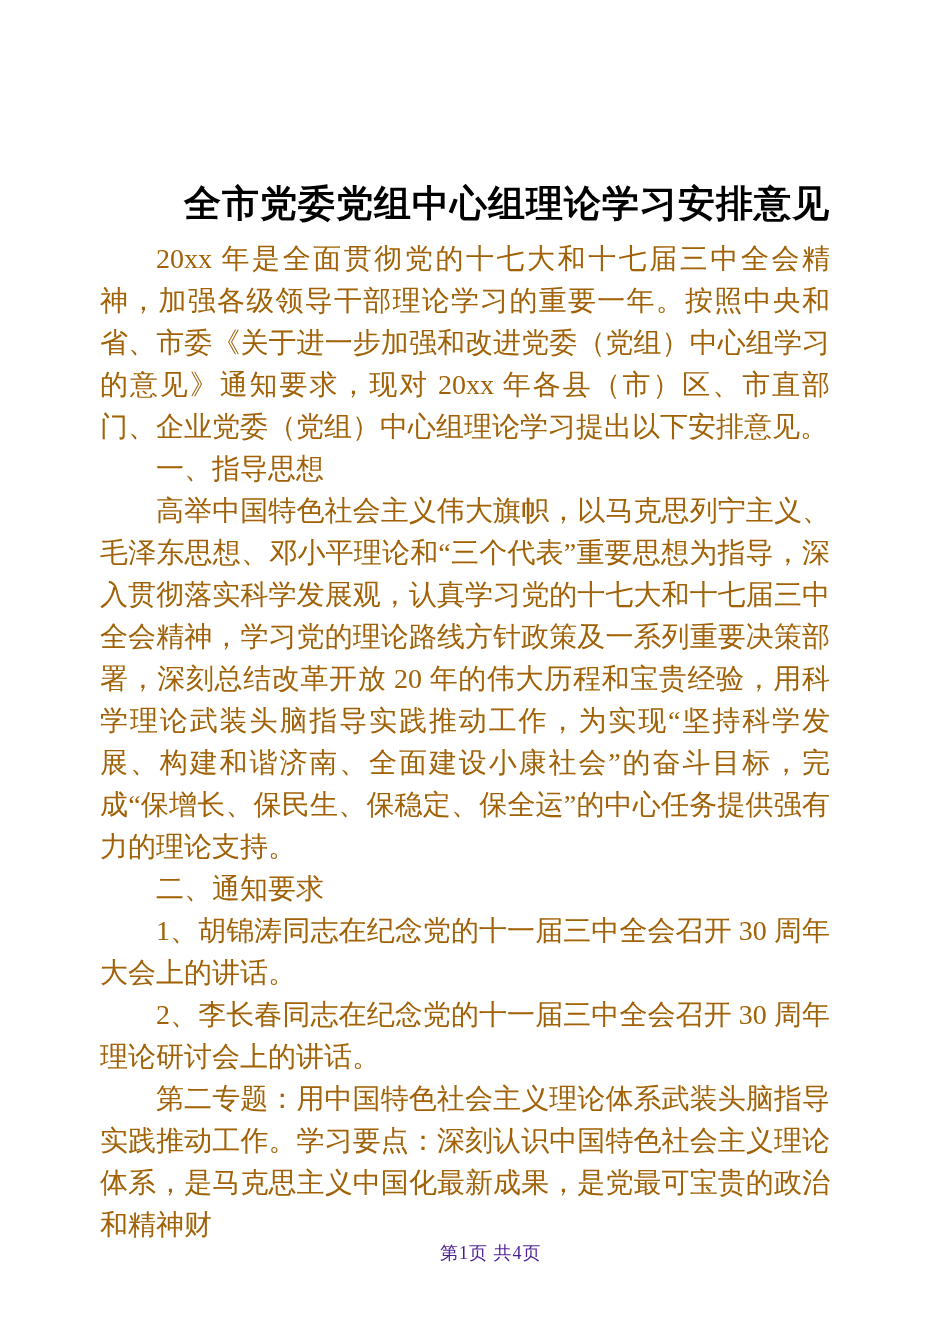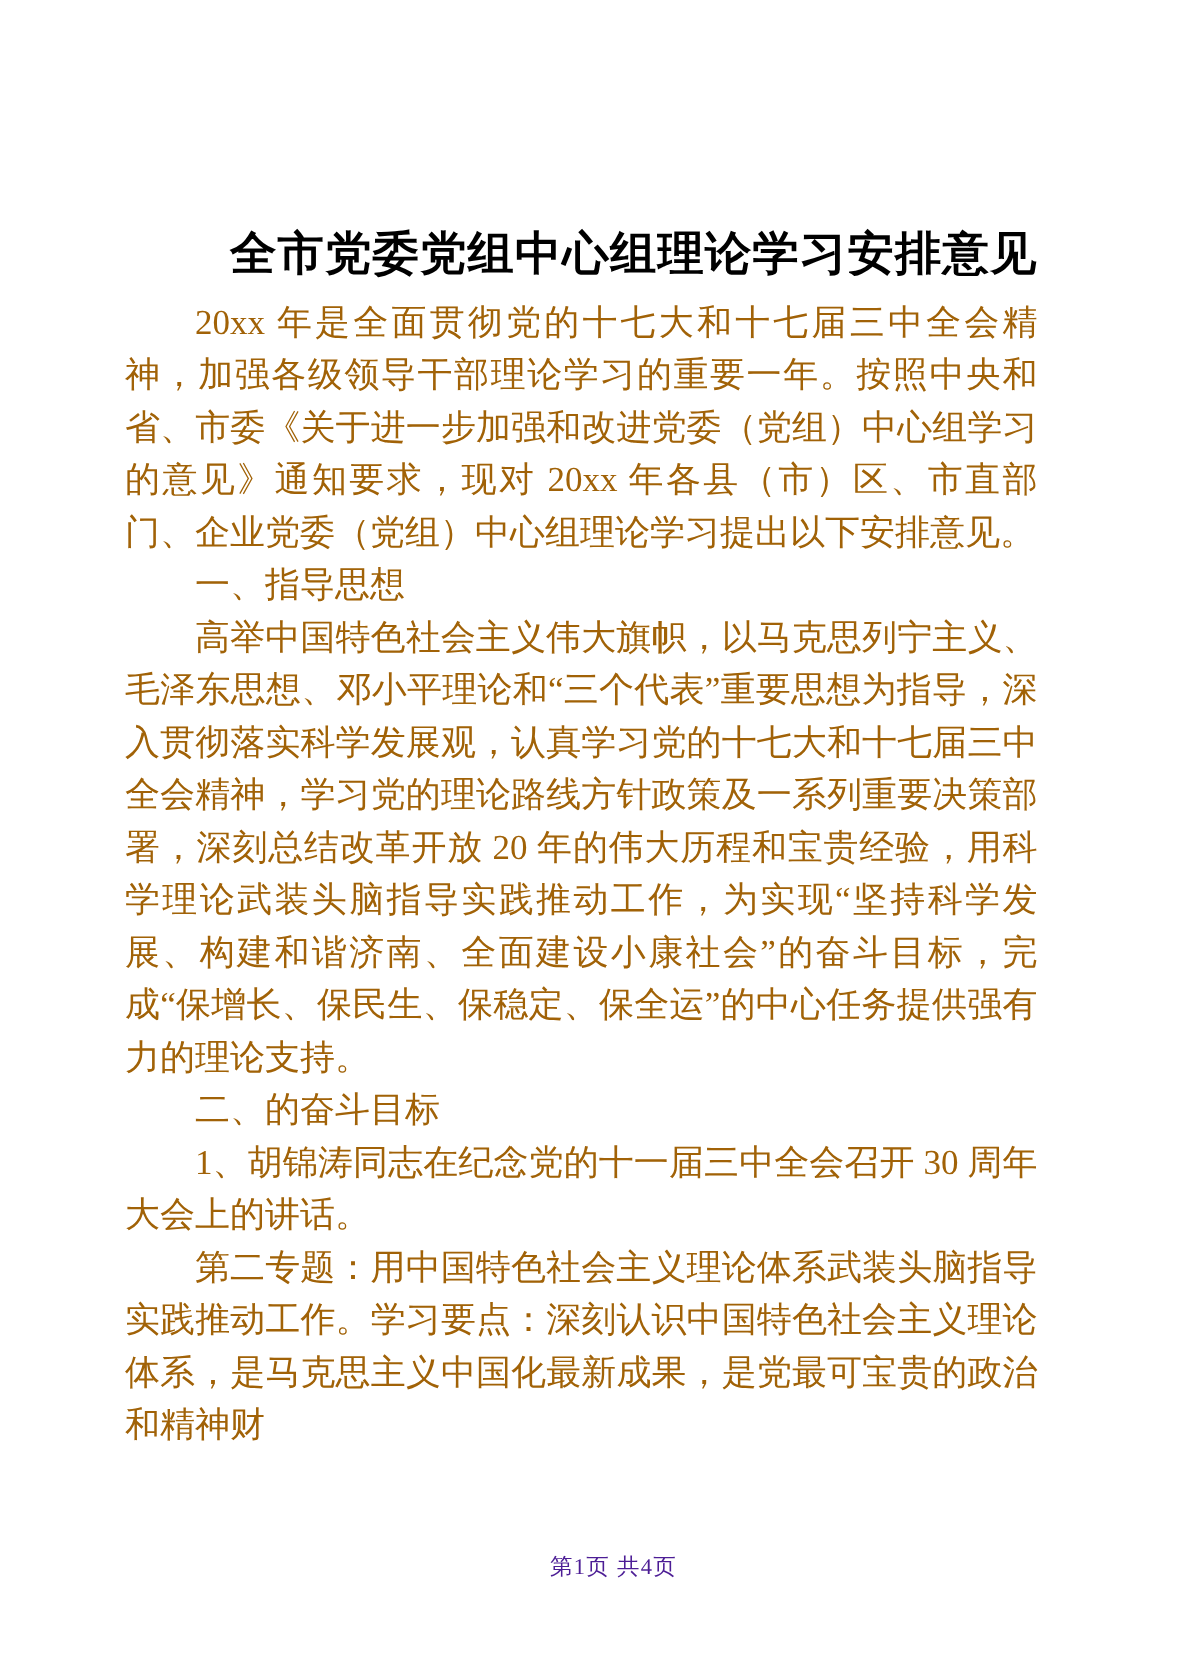--- a/index.html
+++ b/index.html
@@ -53,18 +53,19 @@
 </style>
 </head>
 <body>
 
 <div class="page">
   <div class="content">
     <h1 class="doc-title">全市党委党组中心组理论学习安排意见</h1>
     <p class="para">20xx 年是全面贯彻党的十七大和十七届三中全会精神，加强各级领导干部理论学习的重要一年。按照中央和省、市委《关于进一步加强和改进党委（党组）中心组学习的意见》通知要求，现对 20xx 年各县（市）区、市直部门、企业党委（党组）中心组理论学习提出以下安排意见。</p>
     <p class="para">一、指导思想</p>
     <p class="para">高举中国特色社会主义伟大旗帜，以马克思列宁主义、毛泽东思想、邓小平理论和“三个代表”重要思想为指导，深入贯彻落实科学发展观，认真学习党的十七大和十七届三中全会精神，学习党的理论路线方针政策及一系列重要决策部署，深刻总结改革开放 20 年的伟大历程和宝贵经验，用科学理论武装头脑指导实践推动工作，为实现“坚持科学发展、构建和谐济南、全面建设小康社会”的奋斗目标，完成“保增长、保民生、保稳定、保全运”的中心任务提供强有力的理论支持。</p>
-    <p class="para">二、的奋斗目标</p>
+    <p class="para">二、通知要求</p>
     <p class="para">1、胡锦涛同志在纪念党的十一届三中全会召开 30 周年大会上的讲话。</p>
+    <p class="para">2、李长春同志在纪念党的十一届三中全会召开 30 周年理论研讨会上的讲话。</p>
     <p class="para">第二专题：用中国特色社会主义理论体系武装头脑指导实践推动工作。学习要点：深刻认识中国特色社会主义理论体系，是马克思主义中国化最新成果，是党最可宝贵的政治和精神财</p>
   </div>
   <div class="footer">第1页 共4页</div>
 </div>
 
 </body></html>

